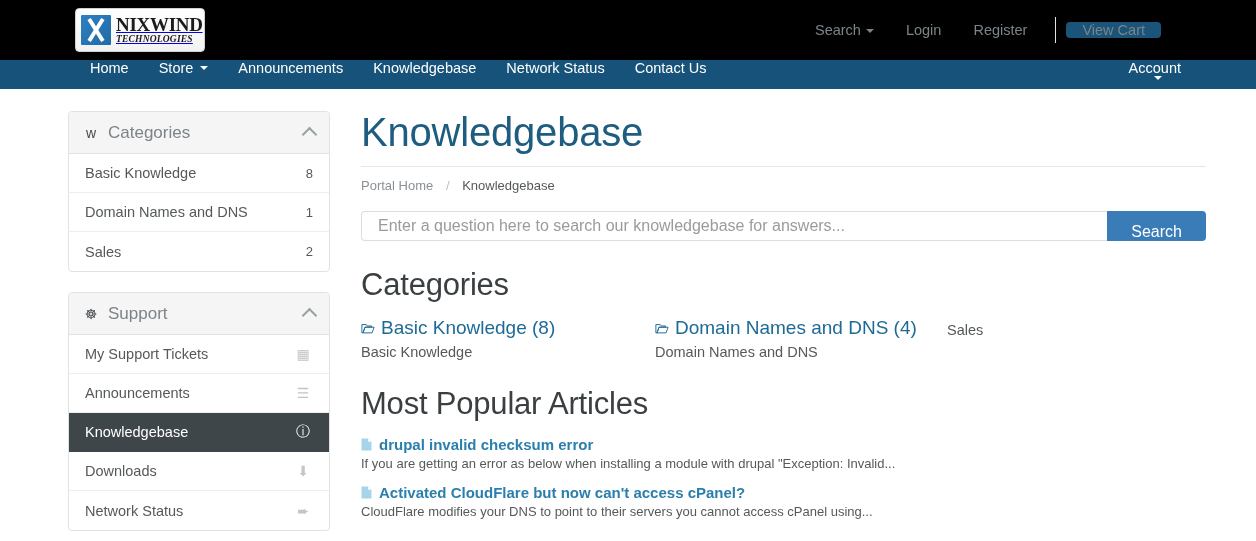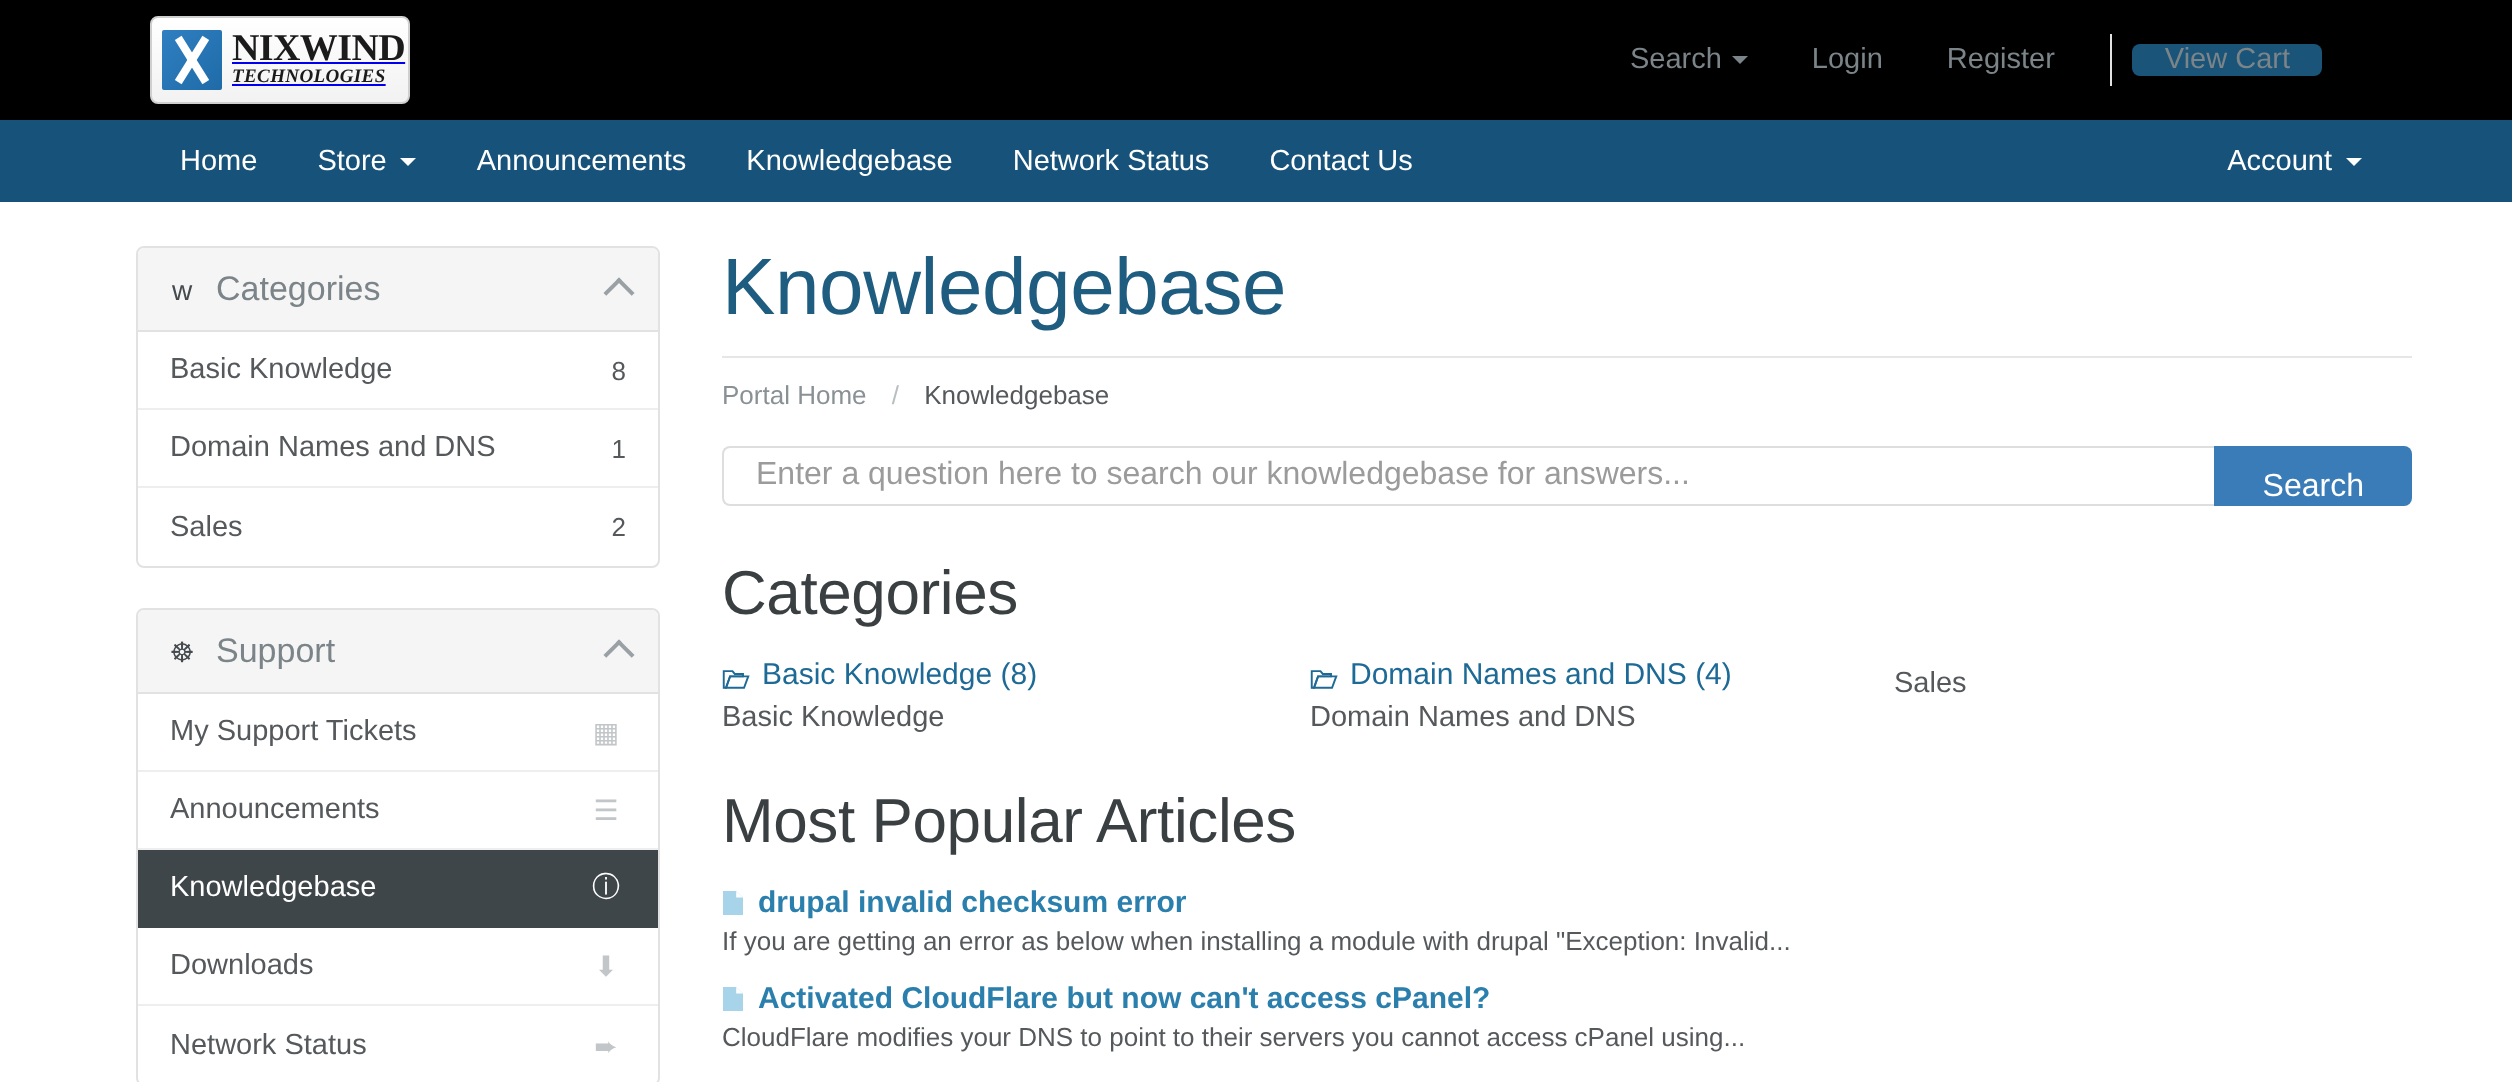--- a/index.html
+++ b/index.html
@@ -89,34 +89,34 @@
     color: #ffffff;
     font-size: 14.5px;
     padding: 9px 18px;
     border-radius: 4px;
     text-decoration: none;
     white-space: nowrap;
   }
 
   
   .mainnav {
-    height: 41px;
+    height: 29px;
     background: #165279;
-    display: flex; align-items: center;
+    display: flex; align-items: flex-start;
     padding: 0 60px 0 75px;
   }
   .mainnav a {
     color: #ffffff;
     font-size: 14.5px;
     text-decoration: none;
     display: flex; align-items: center;
     padding: 0 15px;
     white-space: nowrap;
   }
-  .mainnav .spacer { margin-left: auto; }
+  .mainnav .spacer { margin-left: auto; flex-direction: column; }
   .nav-caret {
     display: inline-block;
     width: 0; height: 0;
     border-left: 4px solid transparent;
     border-right: 4px solid transparent;
     border-top: 4px solid #ffffff;
     margin-left: 7px;
   }
 
   
@@ -248,23 +248,23 @@
     letter-spacing: -.2px;
   }
 
   .cat-grid {
     display: grid;
     grid-template-columns: 294px 292px 1fr;
     margin-top: 14px;
   }
   .cat-link {
     color: #1e6a96;
-    font-size: 15px;
-    text-decoration: none;
-    display: flex; align-items: flex-end;
+    font-size: 19px;
+    text-decoration: none;
+    display: flex; align-items: center;
     gap: 6px;
   }
   .cat-desc {
     color: #55595c;
     font-size: 14.5px;
     margin-top: 5px;
   }
   .folder-ico { flex: none; margin-top: 1px; }
 
   .articles { margin-top: 14px; }

